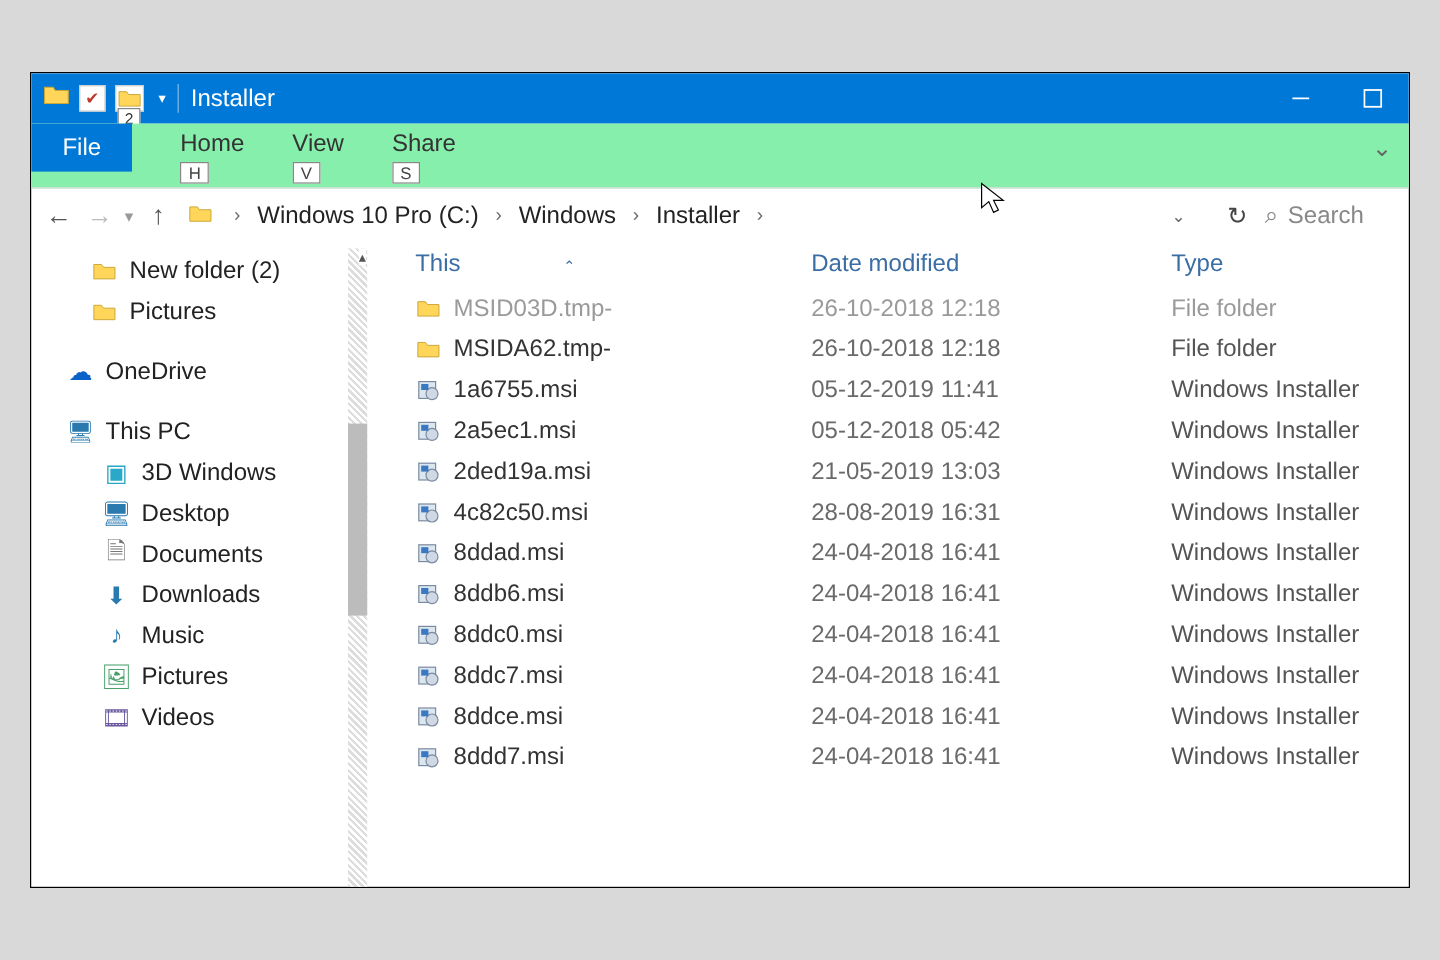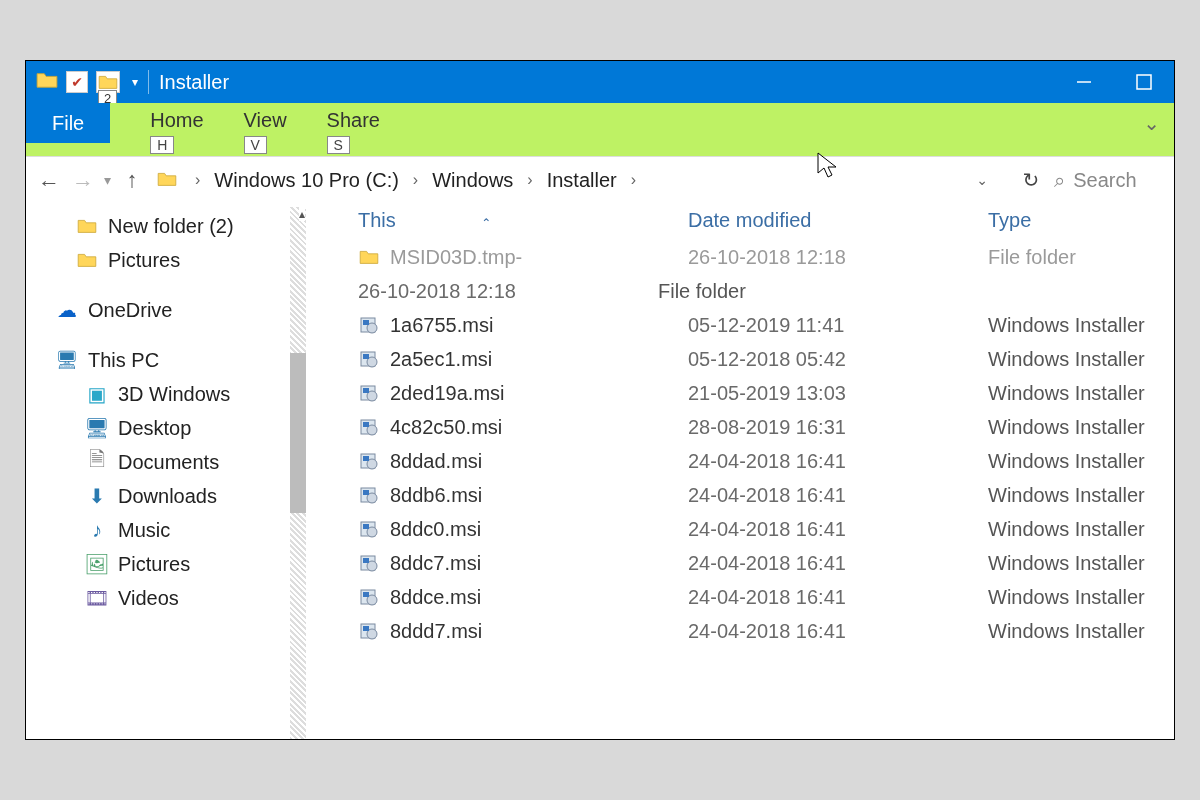--- a/index.html
+++ b/index.html
@@ -18,21 +18,21 @@
   .qat-btn { width: 22px; height: 22px; background: #fff; border: 1px solid #ccc; display:flex; align-items:center; justify-content:center; font-size:14px; color:#c0392b; }
   .qat-folder-bg { width:24px; height:22px; background:#fff; border:1px solid #ccc; display:flex; align-items:center; justify-content:center; }
   .qat-down { color:#fff; font-size:12px; margin-left:4px; }
   .titlebar .divider { width:1px; height:24px; background: rgba(255,255,255,0.5); margin: 0 10px; }
   .titlebar .title { font-weight: 400; }
   .win-controls { position: absolute; right: 0; top: 0; height: 100%; display:flex; }
   .win-btn { width: 60px; height: 100%; display:flex; align-items:center; justify-content:center; color:#fff; font-size:20px; }
   .win-btn svg { stroke:#fff; fill:none; }
   
   .ribbon {
-    height: 54px; background:#bef264; display:flex; align-items:flex-start; border-bottom: 1px solid #ddd;
+    height: 54px; background:#86efac; display:flex; align-items:flex-start; border-bottom: 1px solid #ddd;
     font-size: 20px; color:#222; position:relative;
   }
   .file-tab { background:#0078d7; color:#fff; height:40px; padding: 6px 26px; display:flex; align-items:center; margin-right: 20px;}
   .ribbon-tab { padding: 6px 20px 0 20px; color:#333; text-align:left; }
   .ribbon-tab .keytip { margin-top:-2px; display:inline-block; background:#fff; border:1px solid #888; font-size:14px; padding:0 6px; color:#444;}
   .ribbon-chevron { position:absolute; right:14px; top:8px; color:#666; font-size:20px;}
   
   .addrbar {
     height: 46px; display:flex; align-items:center; padding: 0 10px; gap: 8px; font-size:20px; color:#333;
   }
@@ -40,21 +40,21 @@
   .nav-arrow.dim { color:#bbb; }
   .nav-sep { color:#999; font-size:14px; }
   .crumb { color:#222; }
   .crumb-sep { color:#666; padding: 0 6px; font-size:16px;}
   .addr-folder-icon { margin: 0 4px; }
   .addr-spacer { flex: 1 1 auto; }
   .refresh { color:#444; font-size:20px; width:30px; text-align:center;}
   .search-group { display:flex; align-items:center; color:#888; gap:8px; width:110px; font-size:20px;}
   .addr-chevron { color:#666; font-size:14px; margin-right:20px;}
   
-  .body { display:flex; height: calc(100% - 42px - 54px - 46px); gap: 12px; }
+  .body { display:flex; height: calc(100% - 42px - 54px - 46px); }
   
   .sidebar { width: 280px; padding: 6px 0 0 0; font-size:20px; color:#222; position:relative; }
   .side-item { display:flex; align-items:center; gap:10px; padding: 4px 6px 4px 50px; height:34px; white-space:nowrap;}
   .side-item.group { padding-left: 30px; font-weight:400;}
   .side-item.sub { padding-left: 60px;}
   .side-item .icon { width:22px; display:flex; justify-content:center; }
   .side-scroll { position:absolute; right:0; top:4px; bottom:0; width:16px; background: repeating-linear-gradient(45deg,#ddd,#ddd 2px,#fff 2px,#fff 4px); }
   .side-thumb { position:absolute; right:0; width:16px; height:160px; top:150px; background:#bcbcbc; }
   .side-up { position:absolute; right:1px; top:4px; color:#555; font-size:12px; background:#fff;}
   
@@ -239,20 +239,28 @@
                 <svg class="svg-folder" viewBox="0 0 24 20">
                   <path d="M1 3h8l2 3h12v12H1z" fill="#ffd65a" stroke="#caa637"></path>
                 </svg>
               </span>
               <span>MSID03D.tmp-</span>
             </div>
             <div class="cell-date">26-10-2018 12:18</div>
             <div class="cell-type">File folder</div>
           </div>
           <div class="row">
+            <div class="cell-name">
+              <span class="rowicon">
+                <svg class="svg-folder" viewBox="0 0 24 20">
+                  <path d="M1 3h8l2 3h12v12H1z" fill="#ffd65a" stroke="#caa637"></path>
+                </svg>
+              </span>
+              <span>MSIDA62.tmp-</span>
+            </div>
             <div class="cell-date">26-10-2018 12:18</div>
             <div class="cell-type">File folder</div>
           </div>
           <div class="row">
             <div class="cell-name">
               <span class="rowicon">
                 <svg width="20" height="20" viewBox="0 0 20 20">
                   <rect x="2" y="3" width="14" height="14" fill="#dce6ef" stroke="#7a8aa0"></rect>
                   <circle cx="13" cy="13" r="5" fill="#cfd8e3" stroke="#7a8aa0"></circle>
                   <rect x="4" y="5" width="6" height="5" fill="#3a78c2"></rect>

